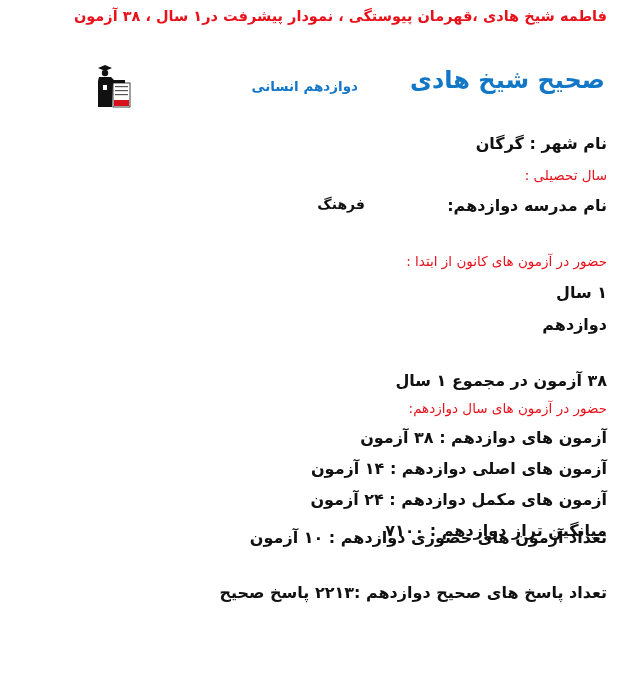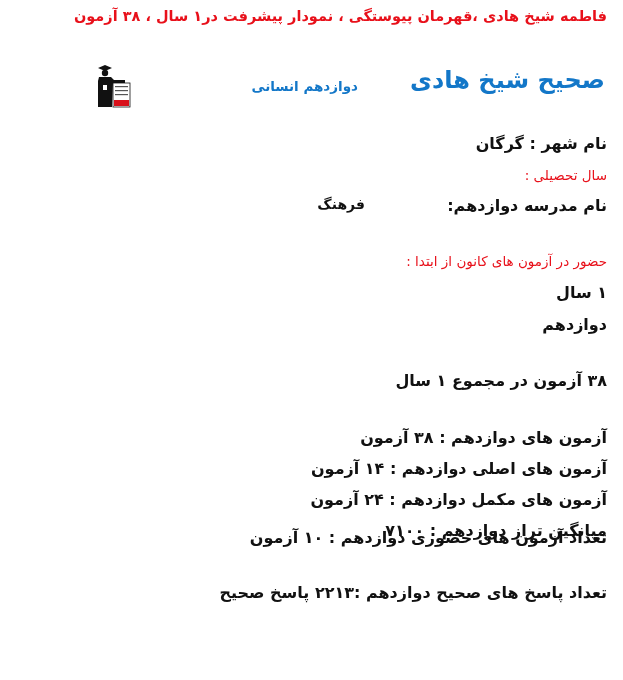--- a/index.html
+++ b/index.html
@@ -48,20 +48,21 @@
   <div class="line black" style="top:134px;">نام شهر : گرگان</div>
   <div class="line red" style="top:167px;margin-left:48px;">سال تحصیلی :</div>
   <div class="line black" style="top:196px;">نام مدرسه دوازدهم:</div>
   <div class="school-value">فرهنگ</div>
 
   <div class="line red" style="top:253px;">حضور در آزمون های کانون از ابتدا :</div>
   <div class="line black" style="top:283px;">۱ سال</div>
   <div class="line black" style="top:315px;">دوازدهم</div>
   <div class="line black" style="top:345px;margin-top:26px;">۳۸ آزمون در مجموع ۱ سال</div>
 
+  <div class="line red" style="top:400px;">حضور در آزمون های سال دوازدهم:</div>
   <div class="line black" style="top:428px;">آزمون های دوازدهم : ۳۸ آزمون</div>
   <div class="line black" style="top:459px;">آزمون های اصلی دوازدهم : ۱۴ آزمون</div>
   <div class="line black" style="top:490px;">آزمون های مکمل دوازدهم : ۲۴ آزمون</div>
   <div class="line black" style="top:521px;">میانگین تراز دوازدهم : ۷۱۰۰</div>
   <div class="line black" style="top:528px;">تعداد آزمون های حضوری دوازدهم : ۱۰ آزمون</div>
   <div class="line black" style="top:583px;">تعداد پاسخ های صحیح دوازدهم :۲۲۱۳ پاسخ صحیح</div>
 
 </div>
 
 </body></html>

